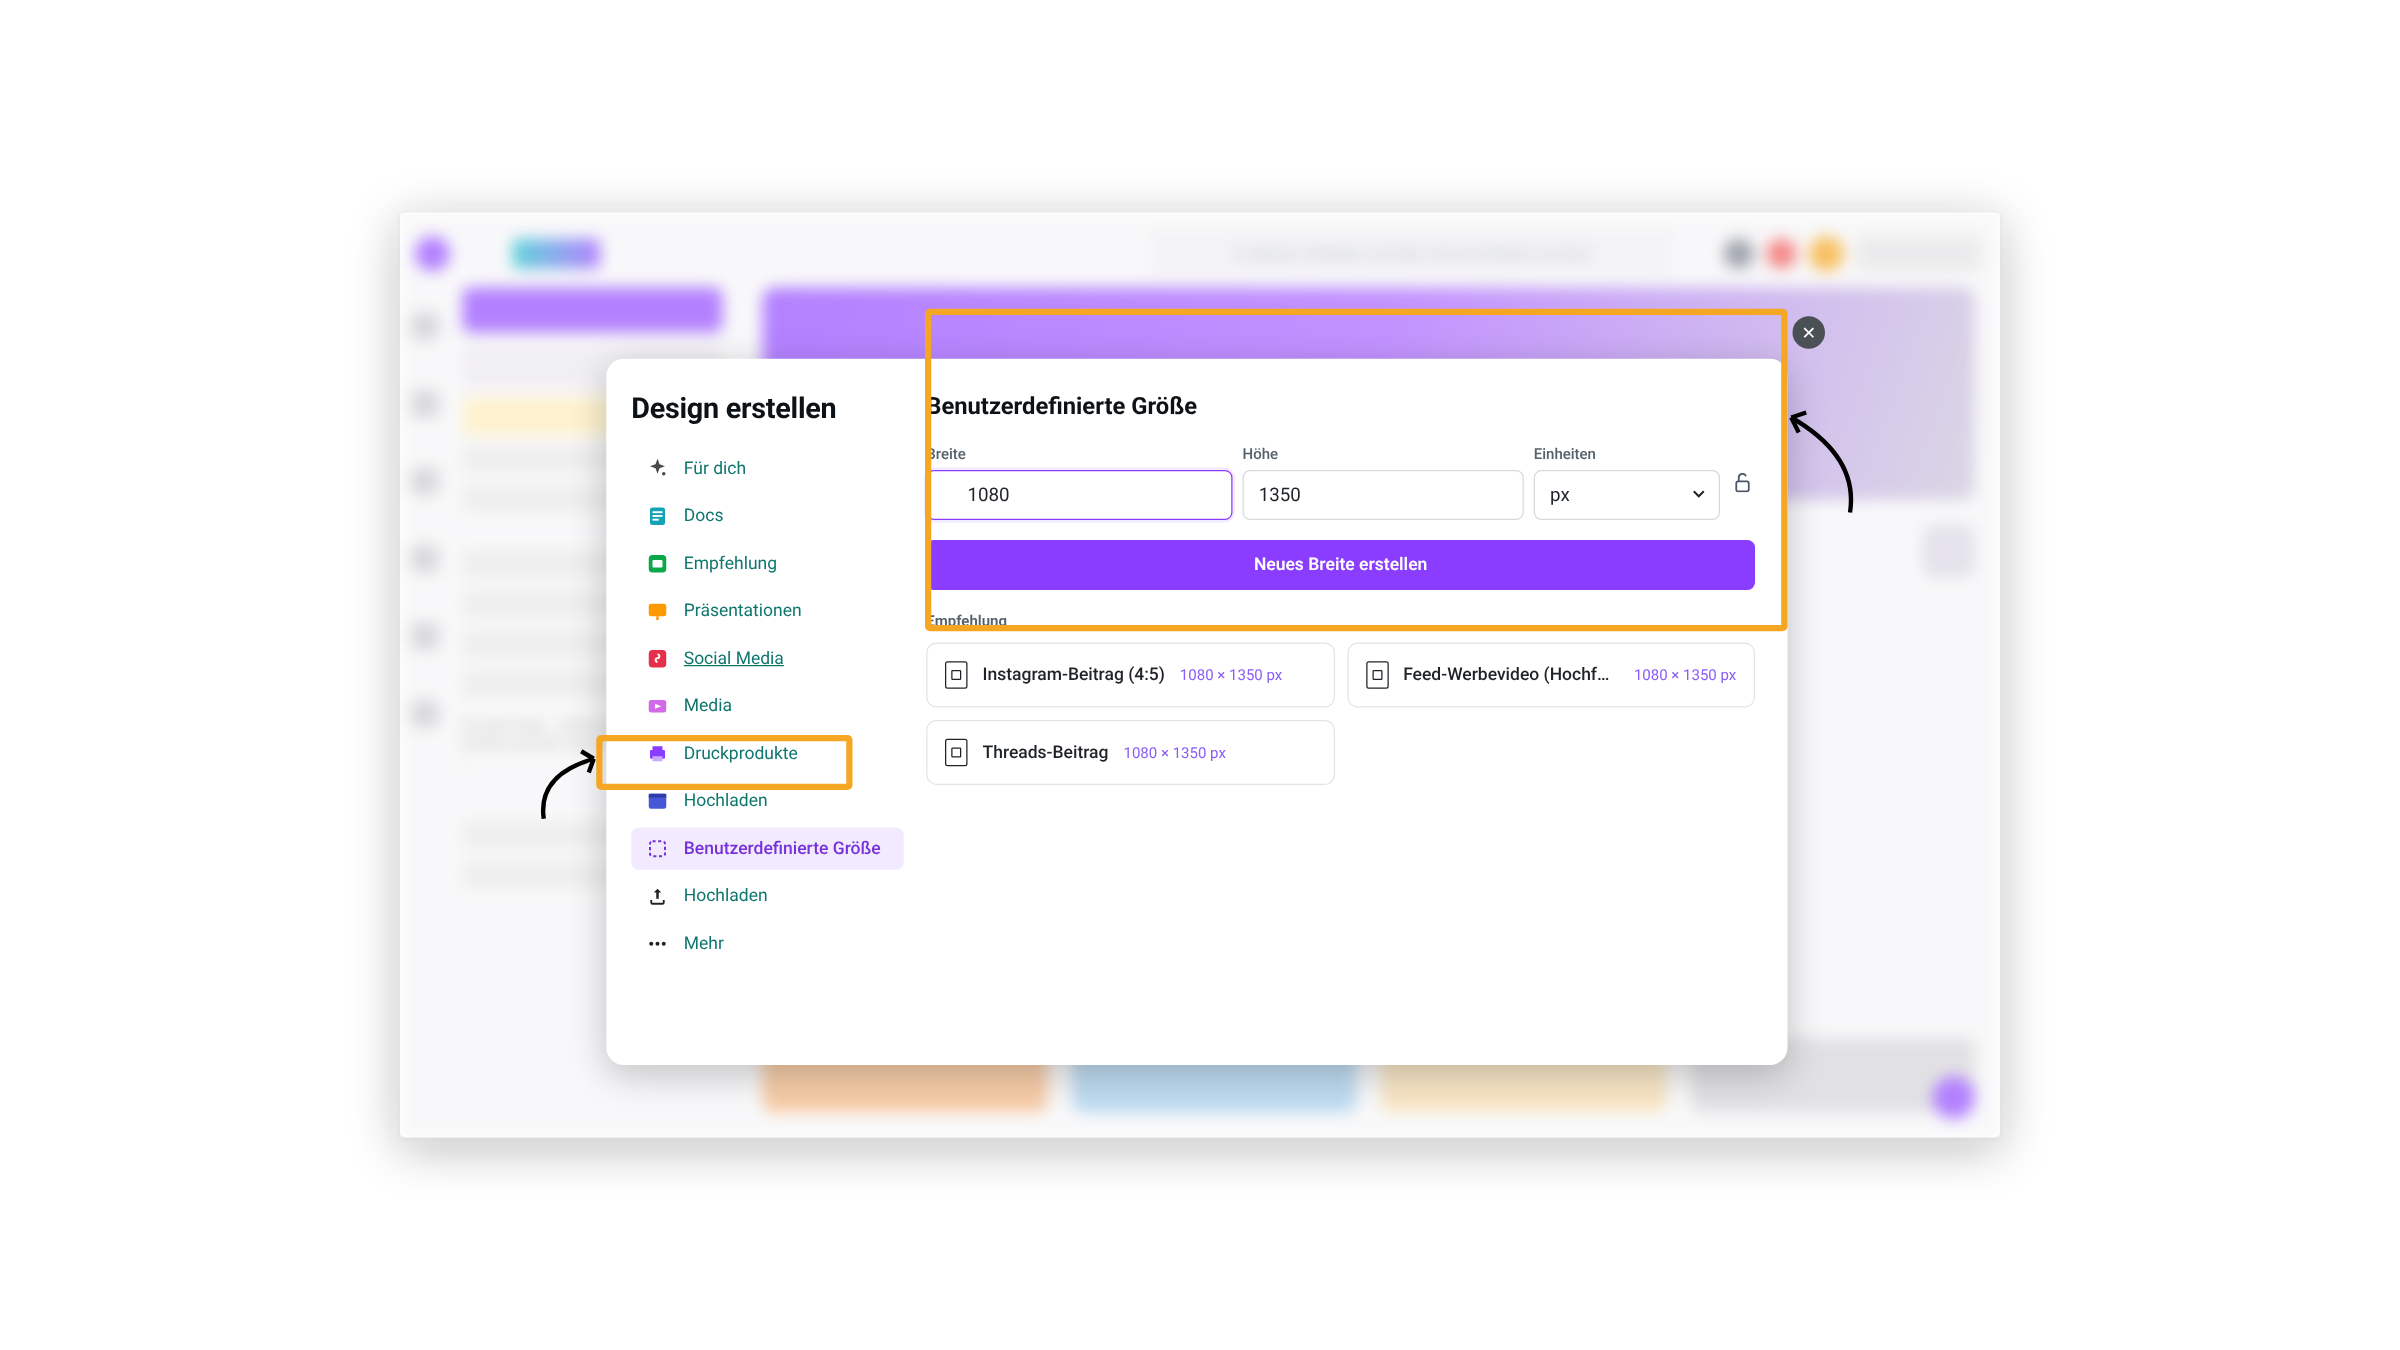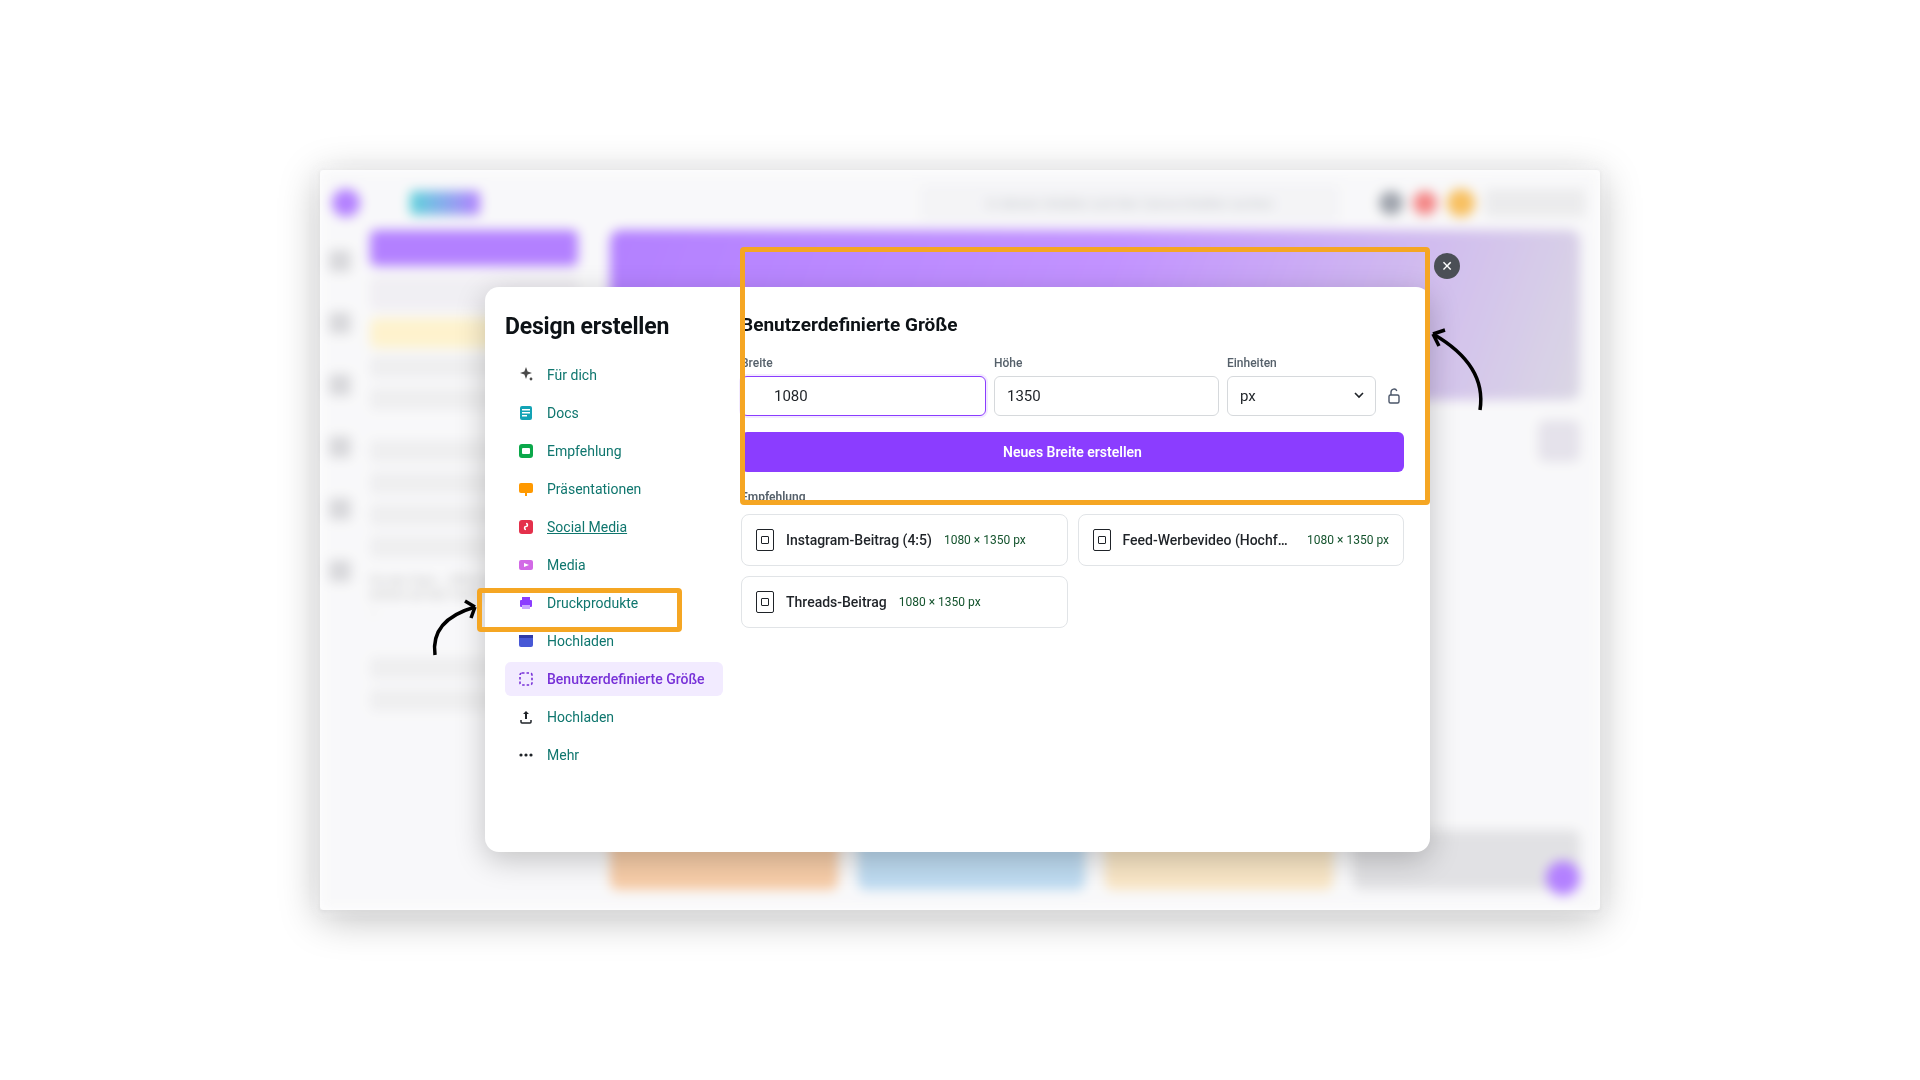--- a/index.html
+++ b/index.html
@@ -88,21 +88,21 @@
     display:flex; align-items:center; gap:12px;
     padding: 8px 12px; margin-right:12px; margin-bottom:4px;
     border-radius:6px; font-size:14px; color:#0f766e; cursor:pointer;
   }
   .nav-item .ic { width:18px; height:18px; display:flex; align-items:center; justify-content:center; flex-shrink:0;}
   .nav-item.active { background:#f2ebff; color:#7731d8; font-weight:500;}
   .nav-item.hl { position:relative;text-decoration:underline; }
 
   .modal-right { flex:1; padding: 26px 26px 0 6px; }
   .modal-right h2 { font-size:19px; font-weight:700; color:#0d1216; margin-bottom:20px;}
-  .form-row { display:flex; gap:8px; align-items:flex-end; }
+  .form-row { display:flex; gap:8px; align-items:center; }
   .form-col { flex:1; display:flex; flex-direction:column; }
   .form-col.units { flex:1;}
   .form-col label { font-size:12px; color:#55606a; font-weight:500; margin-bottom:6px;}
   .in {
     height:40px; border:1px solid #d6d9dc; border-radius:6px; padding: 0 12px;
     font-size:15px; color:#1f2328; background:#fff;
   }
   .in.focus { border:1.5px solid #8b3dff; box-shadow: 0 0 0 2px rgba(139,61,255,0.10); padding-left: 32px;}
   .sel { display:flex; align-items:center; justify-content:space-between; padding:0 10px 0 12px; cursor:pointer;}
   .lock { width:20px; height:40px; display:flex; align-items:center; justify-content:center; color:#4a5568; flex-shrink:0;}
@@ -113,21 +113,21 @@
   }
   .rec-label { font-size:12px; color:#55606a; font-weight:600; margin-top:18px; margin-bottom:10px;}
   .rec-grid { display:flex; gap:10px; flex-wrap:wrap;}
   .rec-card {
     width:calc(50% - 5px); height:52px; border:1px solid #e1e4e7; border-radius:8px;
     display:flex; align-items:center; gap:12px; padding:0 14px; cursor:pointer;
   }
   .rec-card .ric { width:18px; height:22px; border:1.5px solid #1f2328; border-radius:2px; position:relative; flex-shrink:0;}
   .rec-card .ric::after { content:""; position:absolute; top:6px; left:4px; right:4px; bottom:6px; border:1.2px solid #1f2328; border-radius:1px;}
   .rec-card .txt { font-size:14px; color:#1f2328; font-weight:500; white-space:nowrap; overflow:hidden; text-overflow:ellipsis; min-width:0; flex:0 1 auto;}
-  .rec-card .dim { font-size:12px; color:#14532d; white-space:nowrap; flex-shrink:0;}
+  .rec-card .dim { font-size:12px; color:#8b5cf6; white-space:nowrap; flex-shrink:0;}
 
   .close-btn {
     position:absolute; top:83px; left:1114px;
     width:26px; height:26px; border-radius:50%; background:#4b4f56; color:#fff;
     display:flex; align-items:center; justify-content:center; cursor:pointer;
     font-size:14px;
   }
 
   
   .hl-box {

